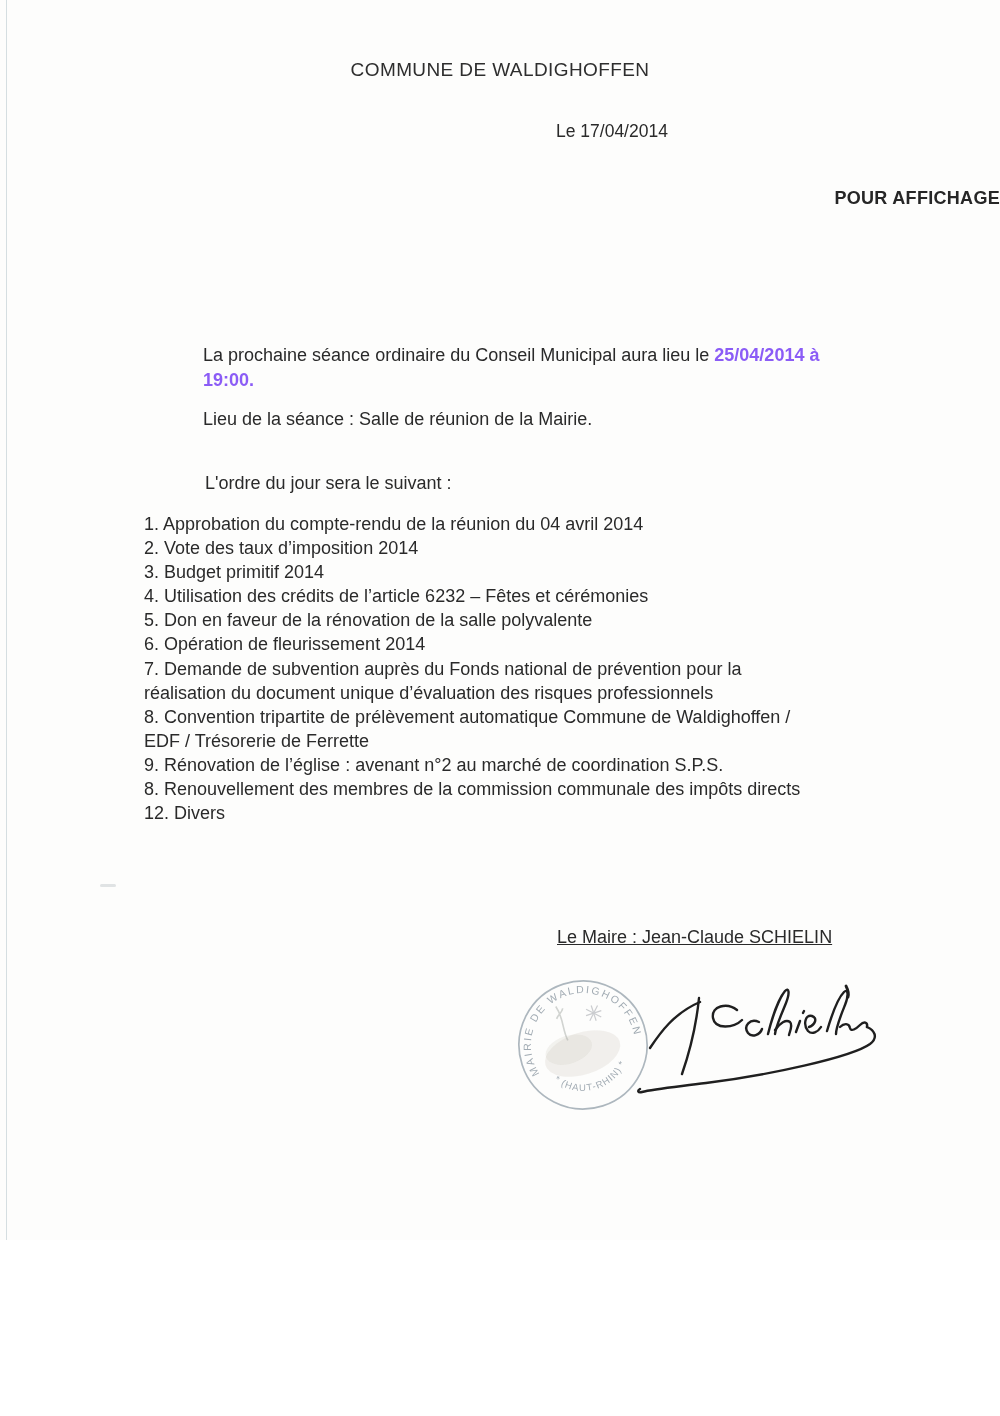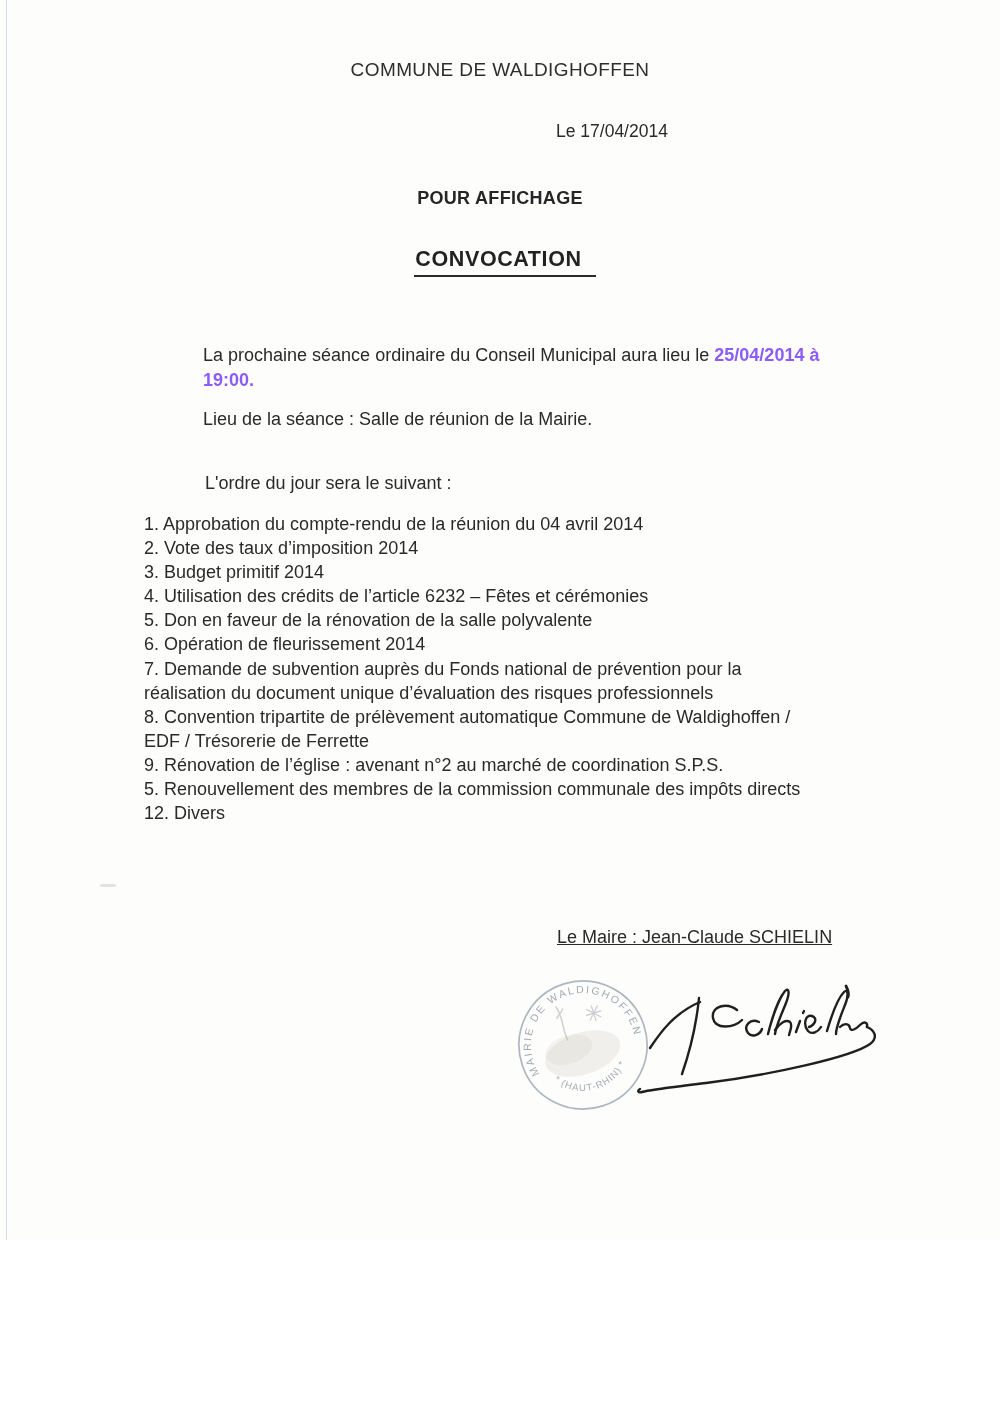--- a/index.html
+++ b/index.html
@@ -38,21 +38,21 @@
     color: #2e2e2e;
   }
   .date-line {
     position: absolute;
     left: 556px; top: 121px;
     font-size: 17.5px;
   }
   .affichage {
     position: absolute;
     left: 0; right: 0; top: 188px;
-    text-align: center;
+    text-align: right;
     font-weight: bold;
     font-size: 18px;
     letter-spacing: .3px;
     color: #262626;
   }
   .title-wrap {
     position: absolute;
     left: 0; right: 0; top: 247px;
     text-align: center;
   }
@@ -108,23 +108,20 @@
 
   <div class="scan-edge"></div>
   <div class="scan-smudge"></div>
 
   <div class="commune-header">COMMUNE DE WALDIGHOFFEN</div>
 
   <div class="date-line">Le 17/04/2014</div>
 
   <div class="affichage">POUR AFFICHAGE</div>
 
-  <div class="title-wrap">
-    <span class="doc-title">CONVOCATION</span>
-  </div>
 
   <div class="para intro">
     <span>La prochaine séance ordinaire du Conseil Municipal aura lieu le</span>
     <strong>25/04/2014 à</strong>
     <strong class="block">19:00.</strong>
   </div>
 
   <div class="para agenda-intro">L'ordre du jour sera le suivant :</div>
 
   <div class="para location">Lieu de la séance : Salle de réunion de la Mairie.</div>
@@ -134,21 +131,21 @@
       <div class="agenda-item">2. Vote des taux d’imposition 2014</div>
       <div class="agenda-item">3. Budget primitif 2014</div>
       <div class="agenda-item">4. Utilisation des crédits de l’article 6232 – Fêtes et cérémonies</div>
       <div class="agenda-item">5. Don en faveur de la rénovation de la salle polyvalente</div>
       <div class="agenda-item">6. Opération de fleurissement 2014</div>
       <div class="agenda-item">7. Demande de subvention auprès du Fonds national de prévention pour la
 réalisation du document unique d’évaluation des risques professionnels</div>
       <div class="agenda-item">8. Convention tripartite de prélèvement automatique Commune de Waldighoffen /
 EDF / Trésorerie de Ferrette</div>
       <div class="agenda-item">9. Rénovation de l’église : avenant n°2 au marché de coordination S.P.S.</div>
-      <div class="agenda-item">5. Renouvellement des membres de la commission communale des impôts directs</div>
+      <div class="agenda-item">8. Renouvellement des membres de la commission communale des impôts directs</div>
       <div class="agenda-item">12. Divers</div>
     </div>
 
   <div class="maire-line">Le Maire : Jean-Claude SCHIELIN</div>
 
   <svg class="sig-overlay" viewBox="460 955 450 175" xmlns="http://www.w3.org/2000/svg">
     <defs>
       <path id="arcTop" d="M 534.1,1062.8 A 52,52 0 1 1 631.9,1062.8" fill="none"></path>
       <path id="arcBottom" d="M 543.2,1068 A 46,46 0 0 0 622.8,1068" fill="none"></path>
     </defs>

